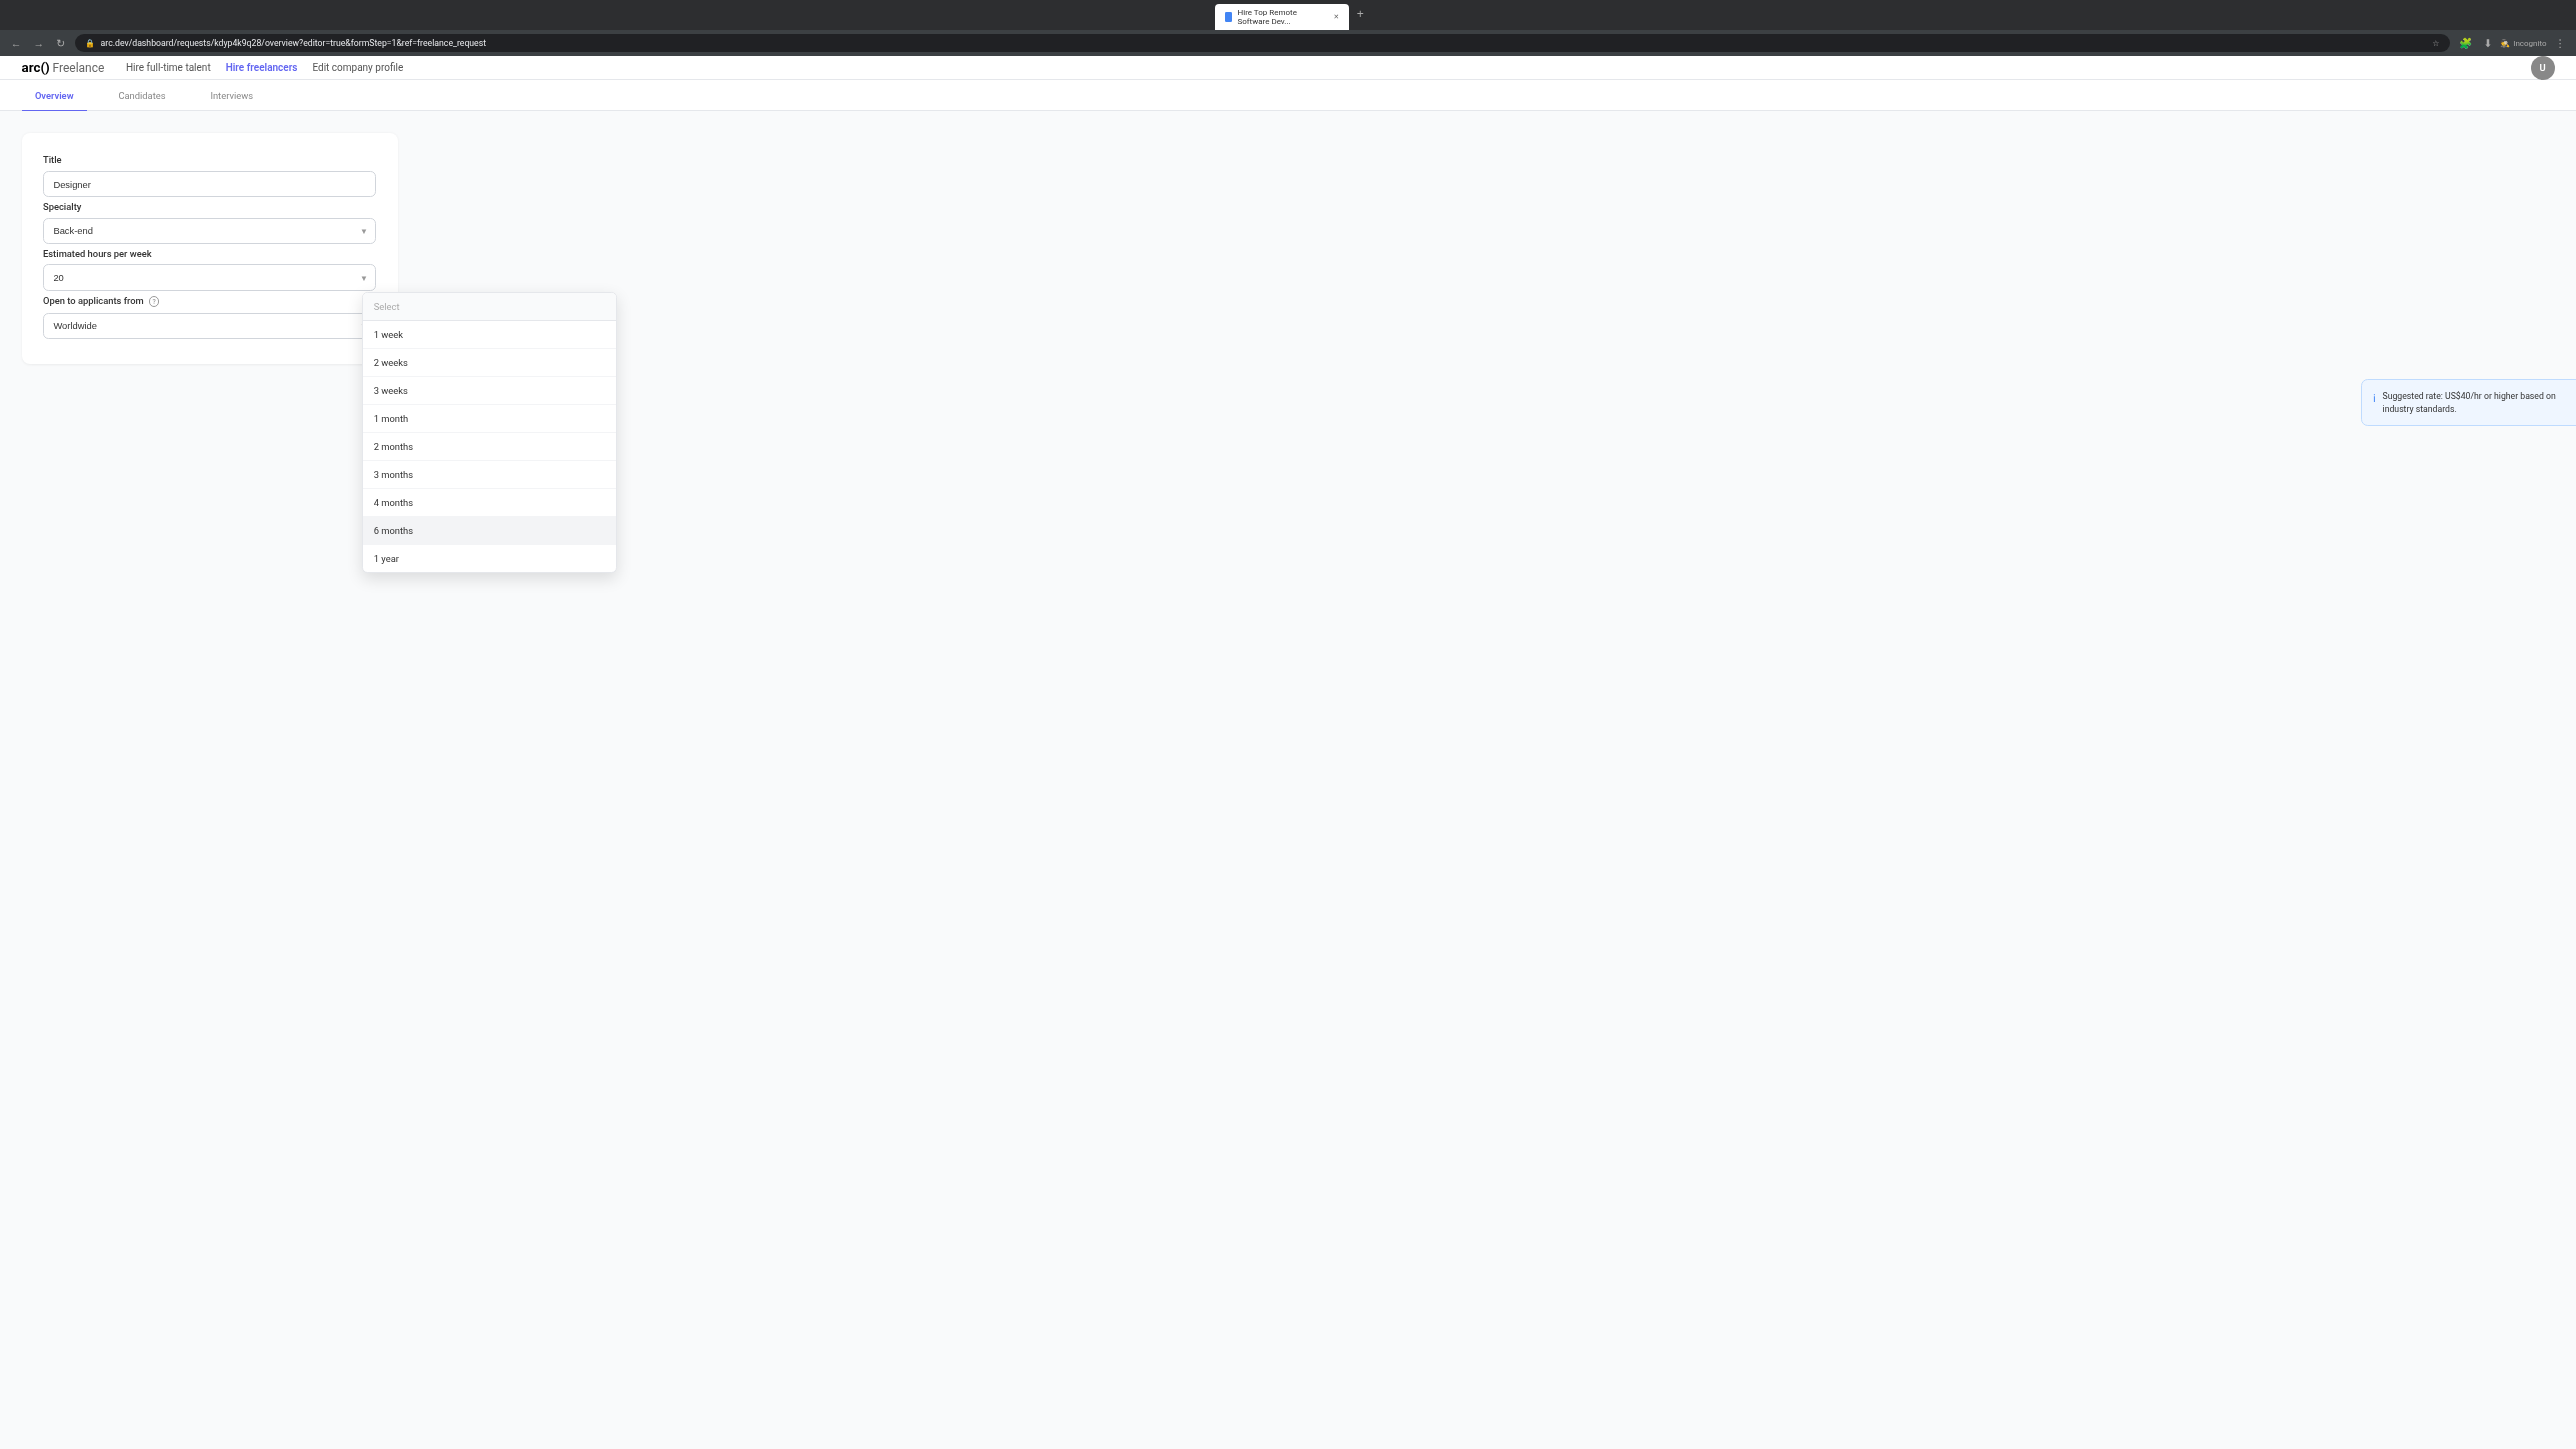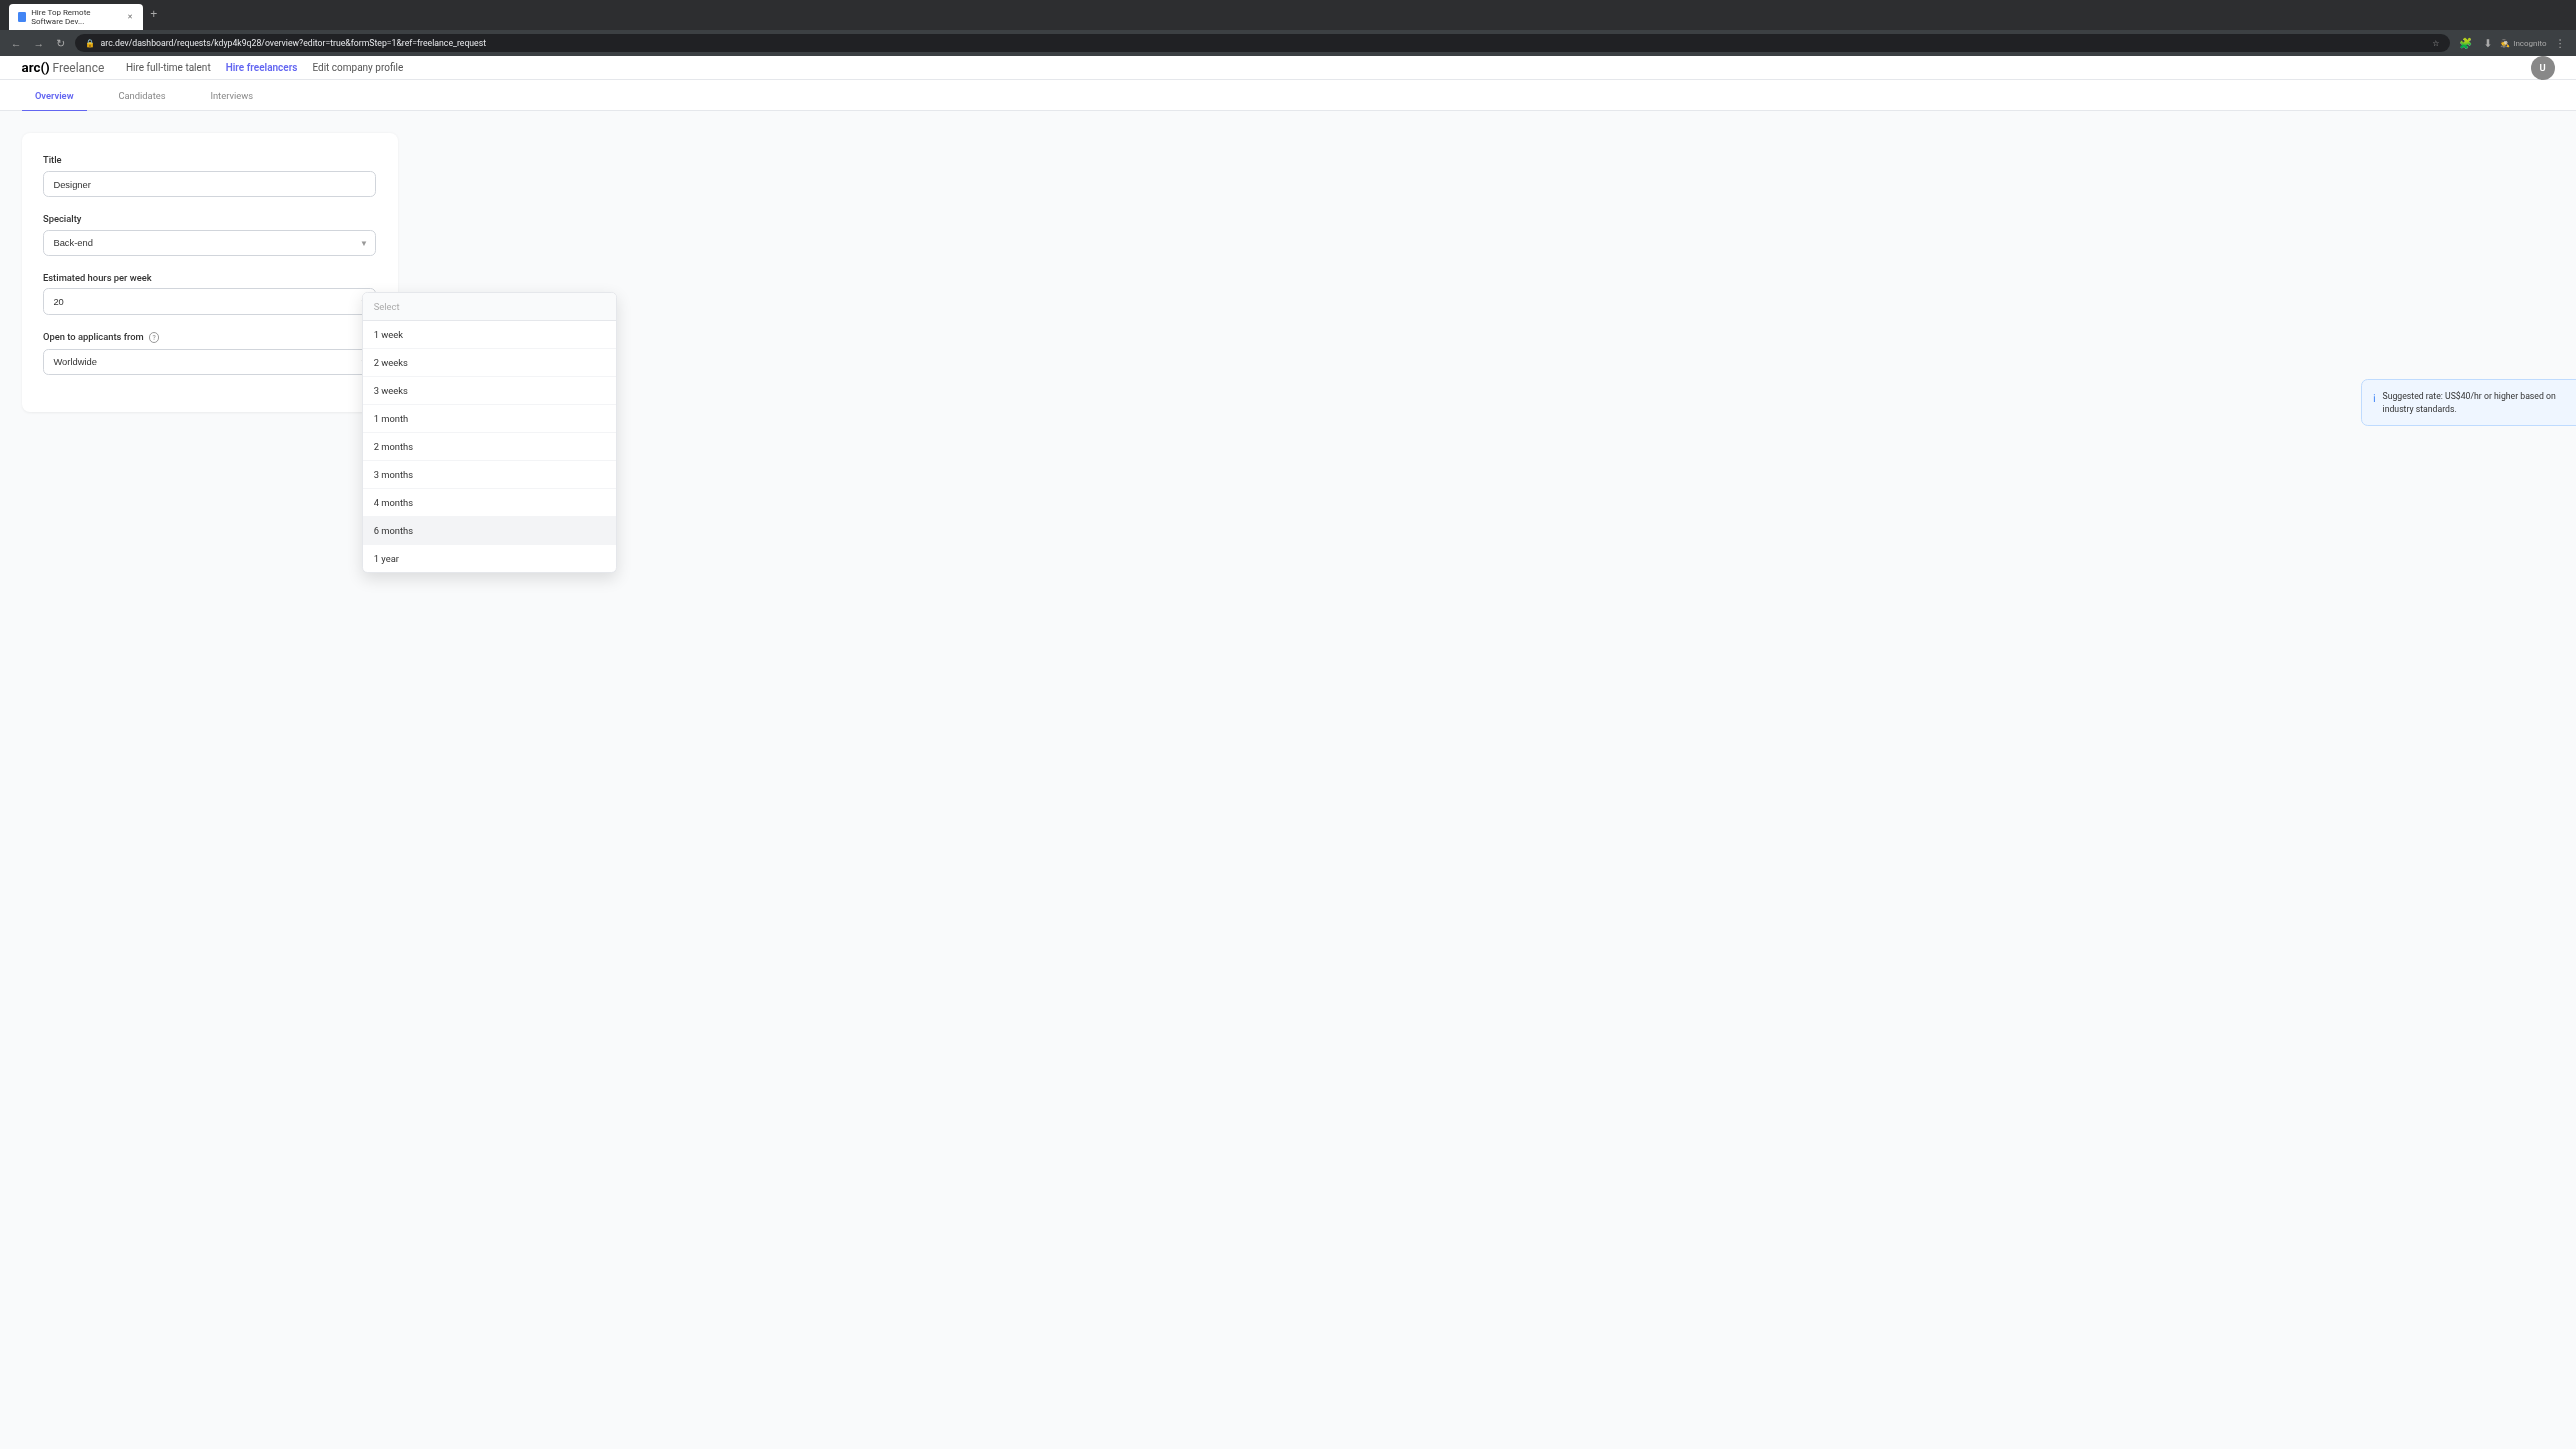--- a/index.html
+++ b/index.html
@@ -8,20 +8,21 @@
       background: #fff;
       font-size: 9.4px;
       color: #333;
     }
     .tab-bar {
       display: flex;
       align-items: stretch;
       background: #2d2e30;
       padding: 4px 0 0 9px;
       gap: 1.3px;
+      justify-content: center;
     }
     .tab {
       display: flex;
       align-items: center;
       gap: 5.4px;
       padding: 4px 9.4px;
       background: #fff;
       border-radius: 4px 4px 0 0;
       font-size: 8px;
       color: #333;
@@ -198,21 +199,21 @@
     }
     .form-card {
       background: #fff;
       border-radius: 8px;
       padding: 21.5px;
       max-width: 376px;
       box-shadow: 0 0.7px 2.7px rgba(0,0,0,0.06);
       position: relative;
     }
     .form-group {
-      margin-bottom: 16px;
+      margin-bottom: 4px;
     }
     .form-label {
       display: block;
       font-size: 9.4px;
       color: #333;
       margin-bottom: 5.4px;
       font-weight: 500;
     }
     .form-label.bold { font-weight: 700; }
     .form-label .required { color: #ef4444; }

